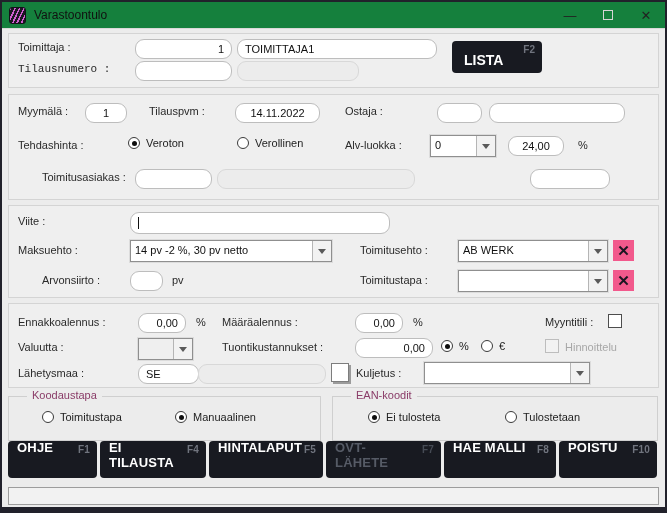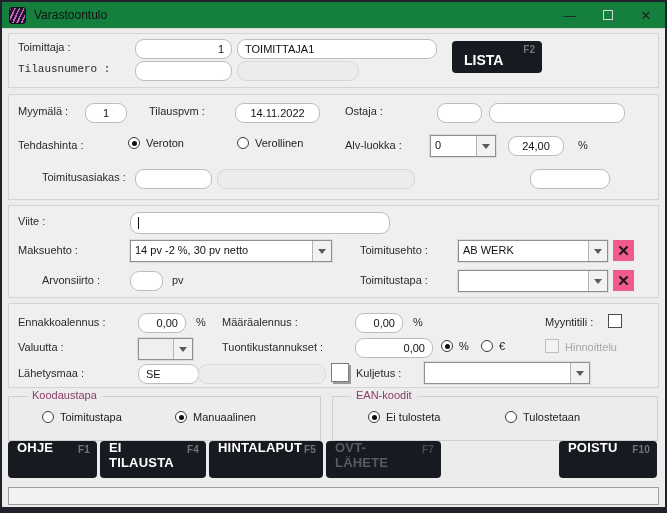--- a/index.html
+++ b/index.html
@@ -238,20 +238,24 @@
     <span class="fkey">F4</span>
   </div>
   <div class="darkbtn" style="left:209px; width:114px;">
     <span>HINTALAPUT</span>
     <span class="fkey">F5</span>
   </div>
   <div class="darkbtn dis" style="left:326px; width:115px;">
     <span>OVT-LÄHETE</span>
     <span class="fkey">F7</span>
   </div>
+  <div class="darkbtn" style="left:444px; width:112px;">
+    <span>HAE MALLI</span>
+    <span class="fkey">F8</span>
+  </div>
   <div class="darkbtn" style="left:559px; width:98px;">
     <span>POISTU</span>
     <span class="fkey">F10</span>
   </div>
 
   <div class="statusbar"></div>
 
   <div class="win-bottom-edge"></div>
 </div>
 

